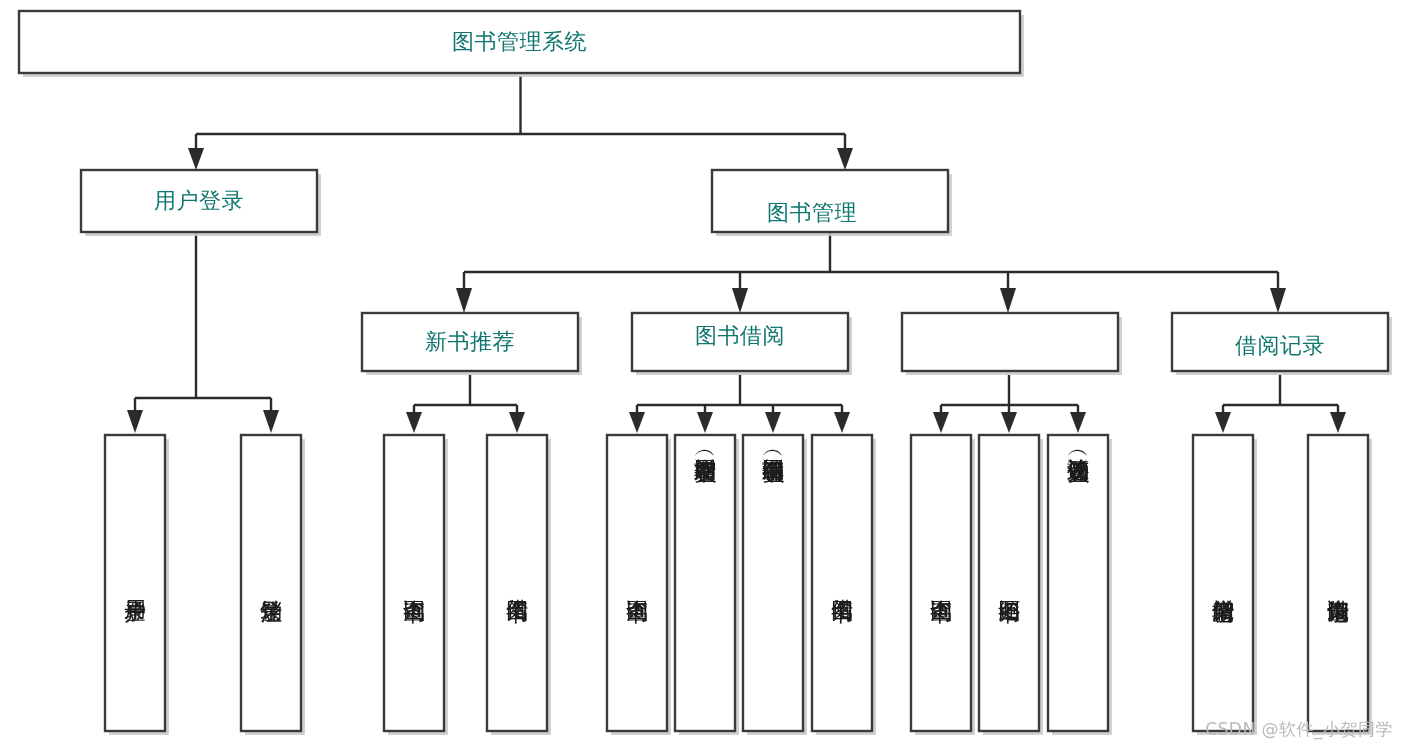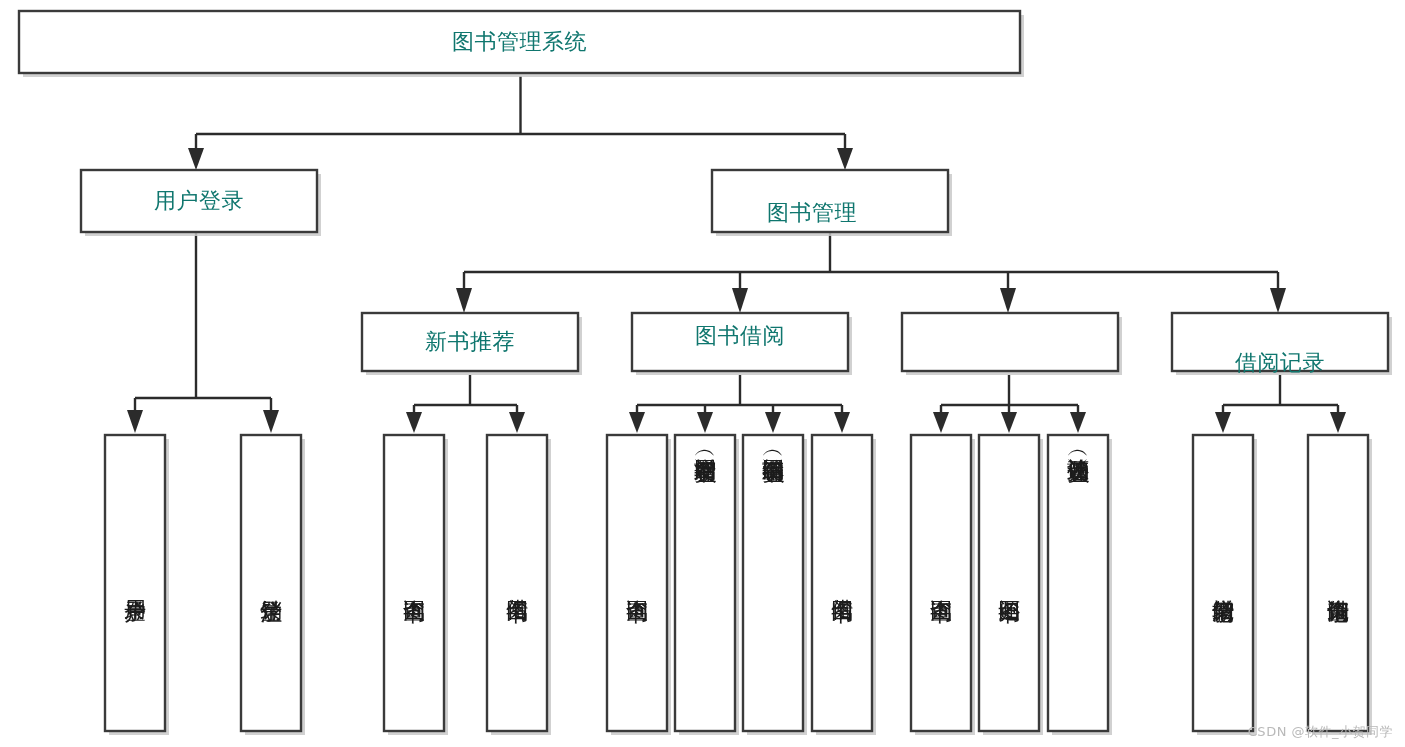--- a/index.html
+++ b/index.html
@@ -71,21 +71,21 @@
     font-size: 22px;
     color: #0f766e;
     letter-spacing: 0.5px;
     white-space: nowrap;
     font-family: "DejaVu Sans", "Liberation Sans", sans-serif;
   }
   #watermark {
     position: absolute;
     right: 12px;
     bottom: 6px;
-    font-size: 13px;
+    font-size: 17px;
     color: #b9b9b9;
     font-family: "DejaVu Sans", "Liberation Sans", sans-serif;
     letter-spacing: 0.5px;
     white-space: nowrap;
     pointer-events: none;
   }
 </style>
 </head>
 <body>
 
@@ -240,21 +240,21 @@
 
   <div class="hlabel-wrap" style="left:362px; top:313px; width:216px; height:58px;">
     <span class="hlabel-text">新书推荐</span>
   </div>
 
   <div class="hlabel-wrap" style="left:632px; top:313px; width:216px; height:46px;">
     <span class="hlabel-text">图书借阅</span>
   </div>
 
 
-  <div class="hlabel-wrap" style="left:1172px; top:313px; width:216px; height:65px;align-items:flex-end;">
+  <div class="hlabel-wrap" style="left:1172px; top:313px; width:216px; height:65px;">
     <span class="hlabel-text">借阅记录</span>
   </div>
 
   <div class="vlabel-wrap" style="left:105px; top:435px; width:60px; height:296px; align-items:center;">
     <span class="vlabel-text">用户登录</span>
   </div>
 
   <div class="vlabel-wrap" style="left:241px; top:435px; width:60px; height:296px; align-items:center;">
     <span class="vlabel-text">注销登录</span>
   </div>

